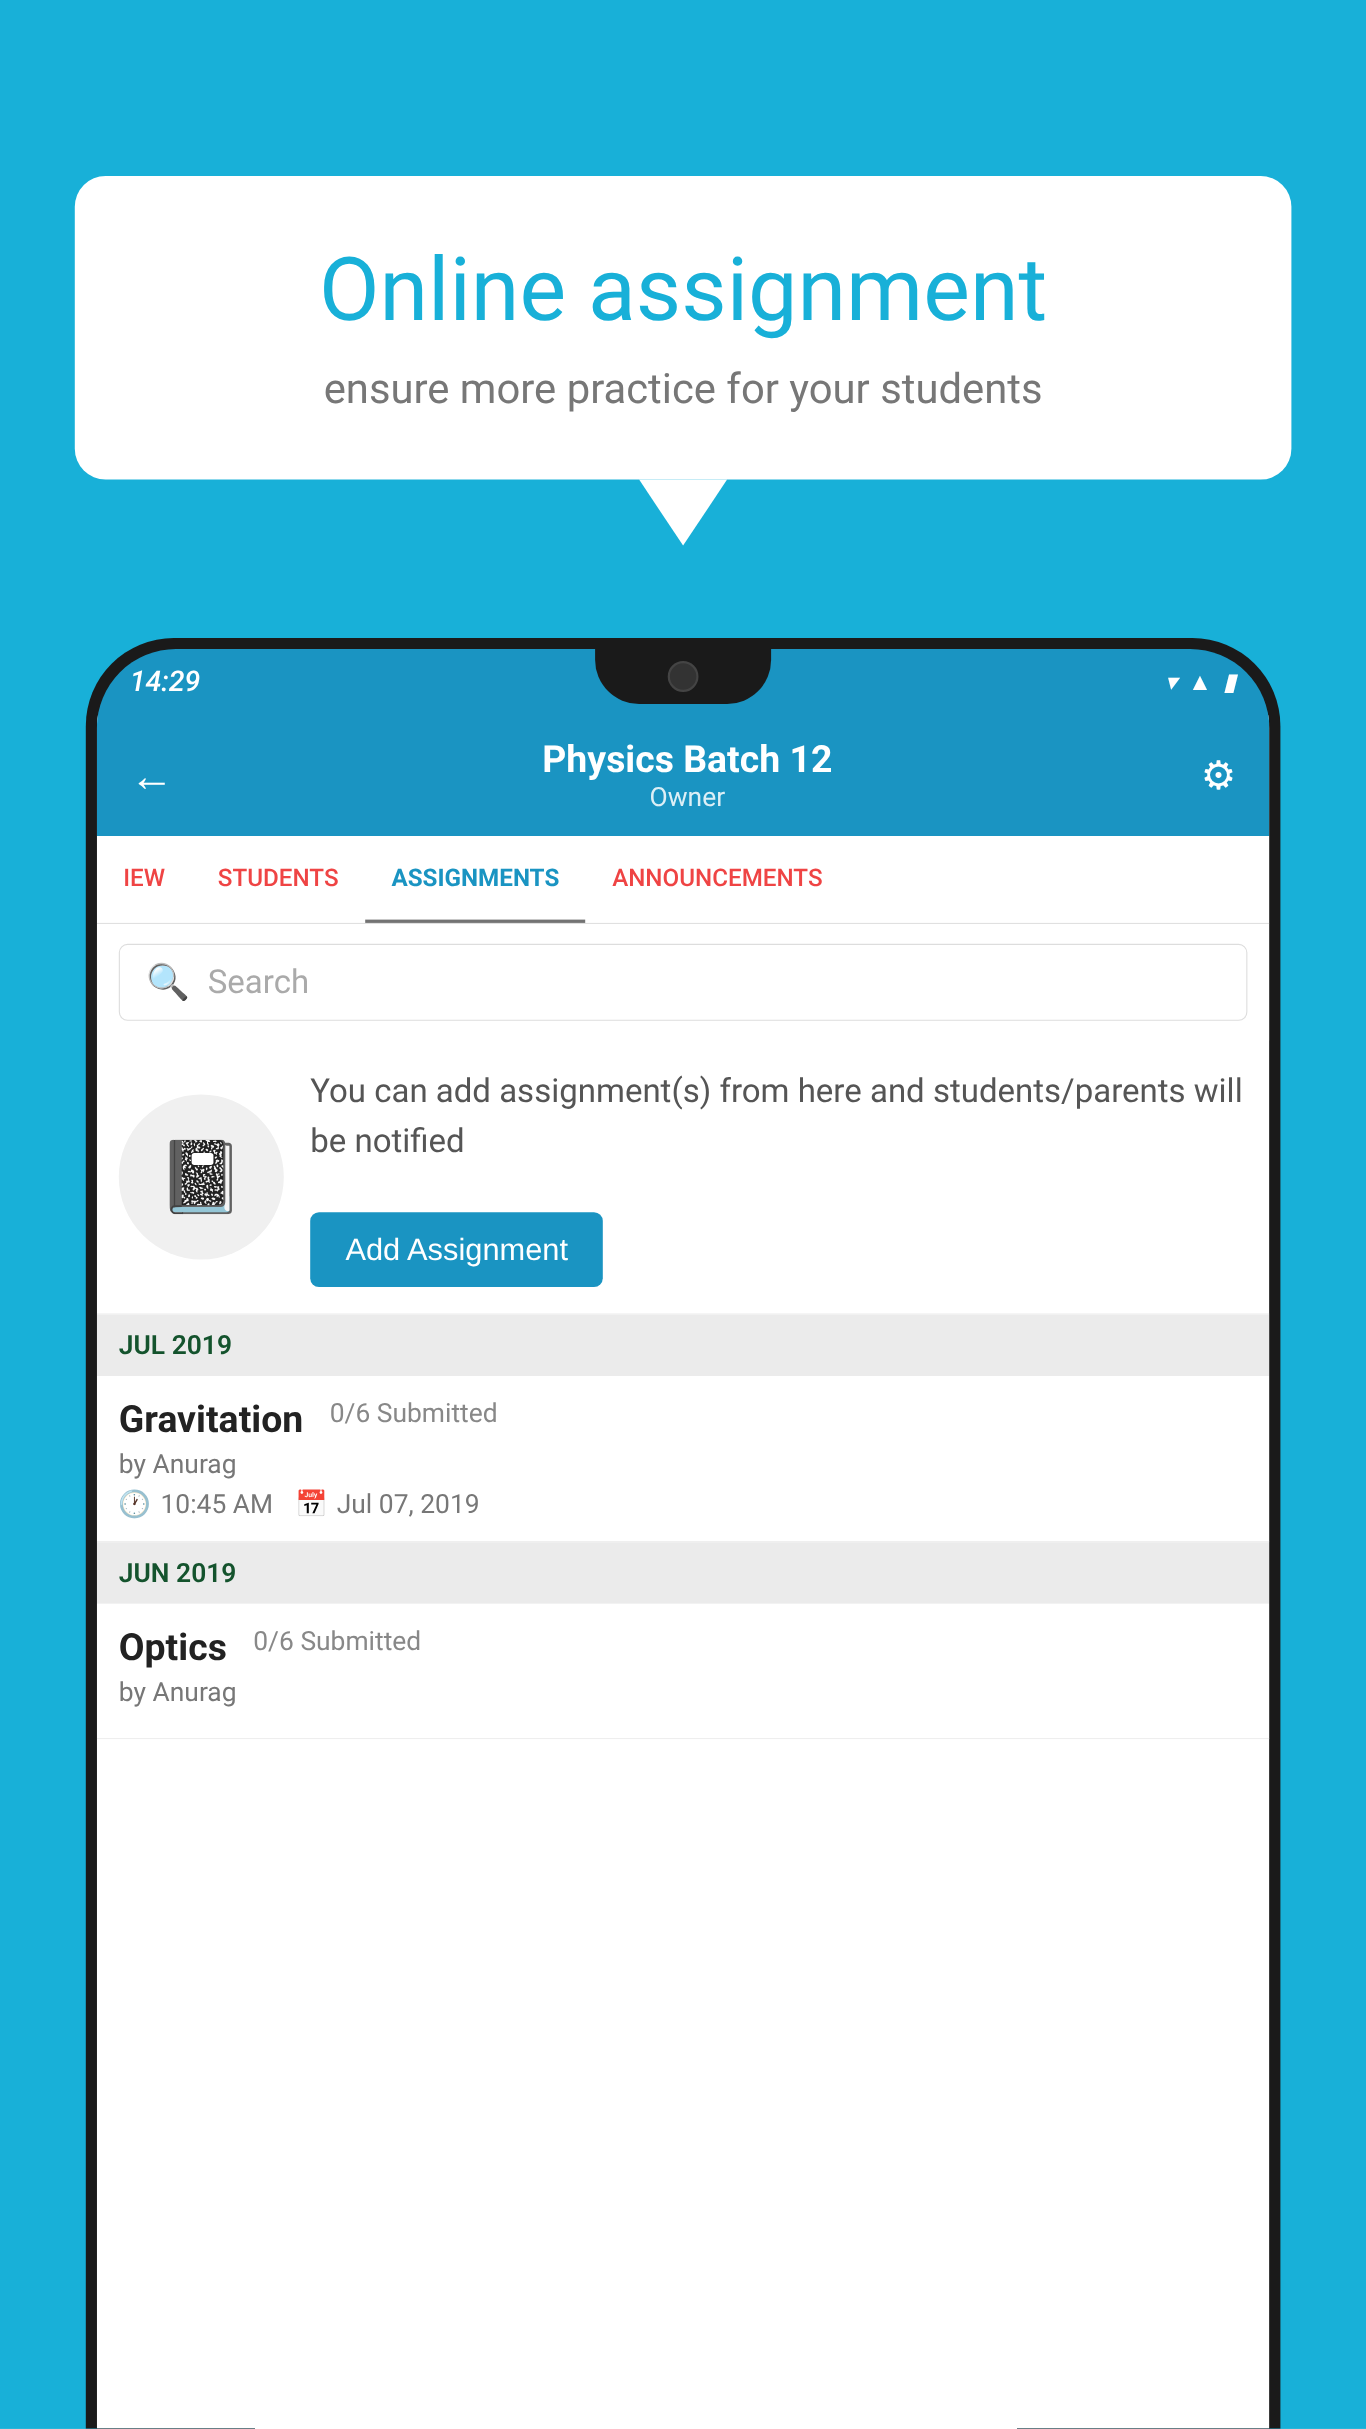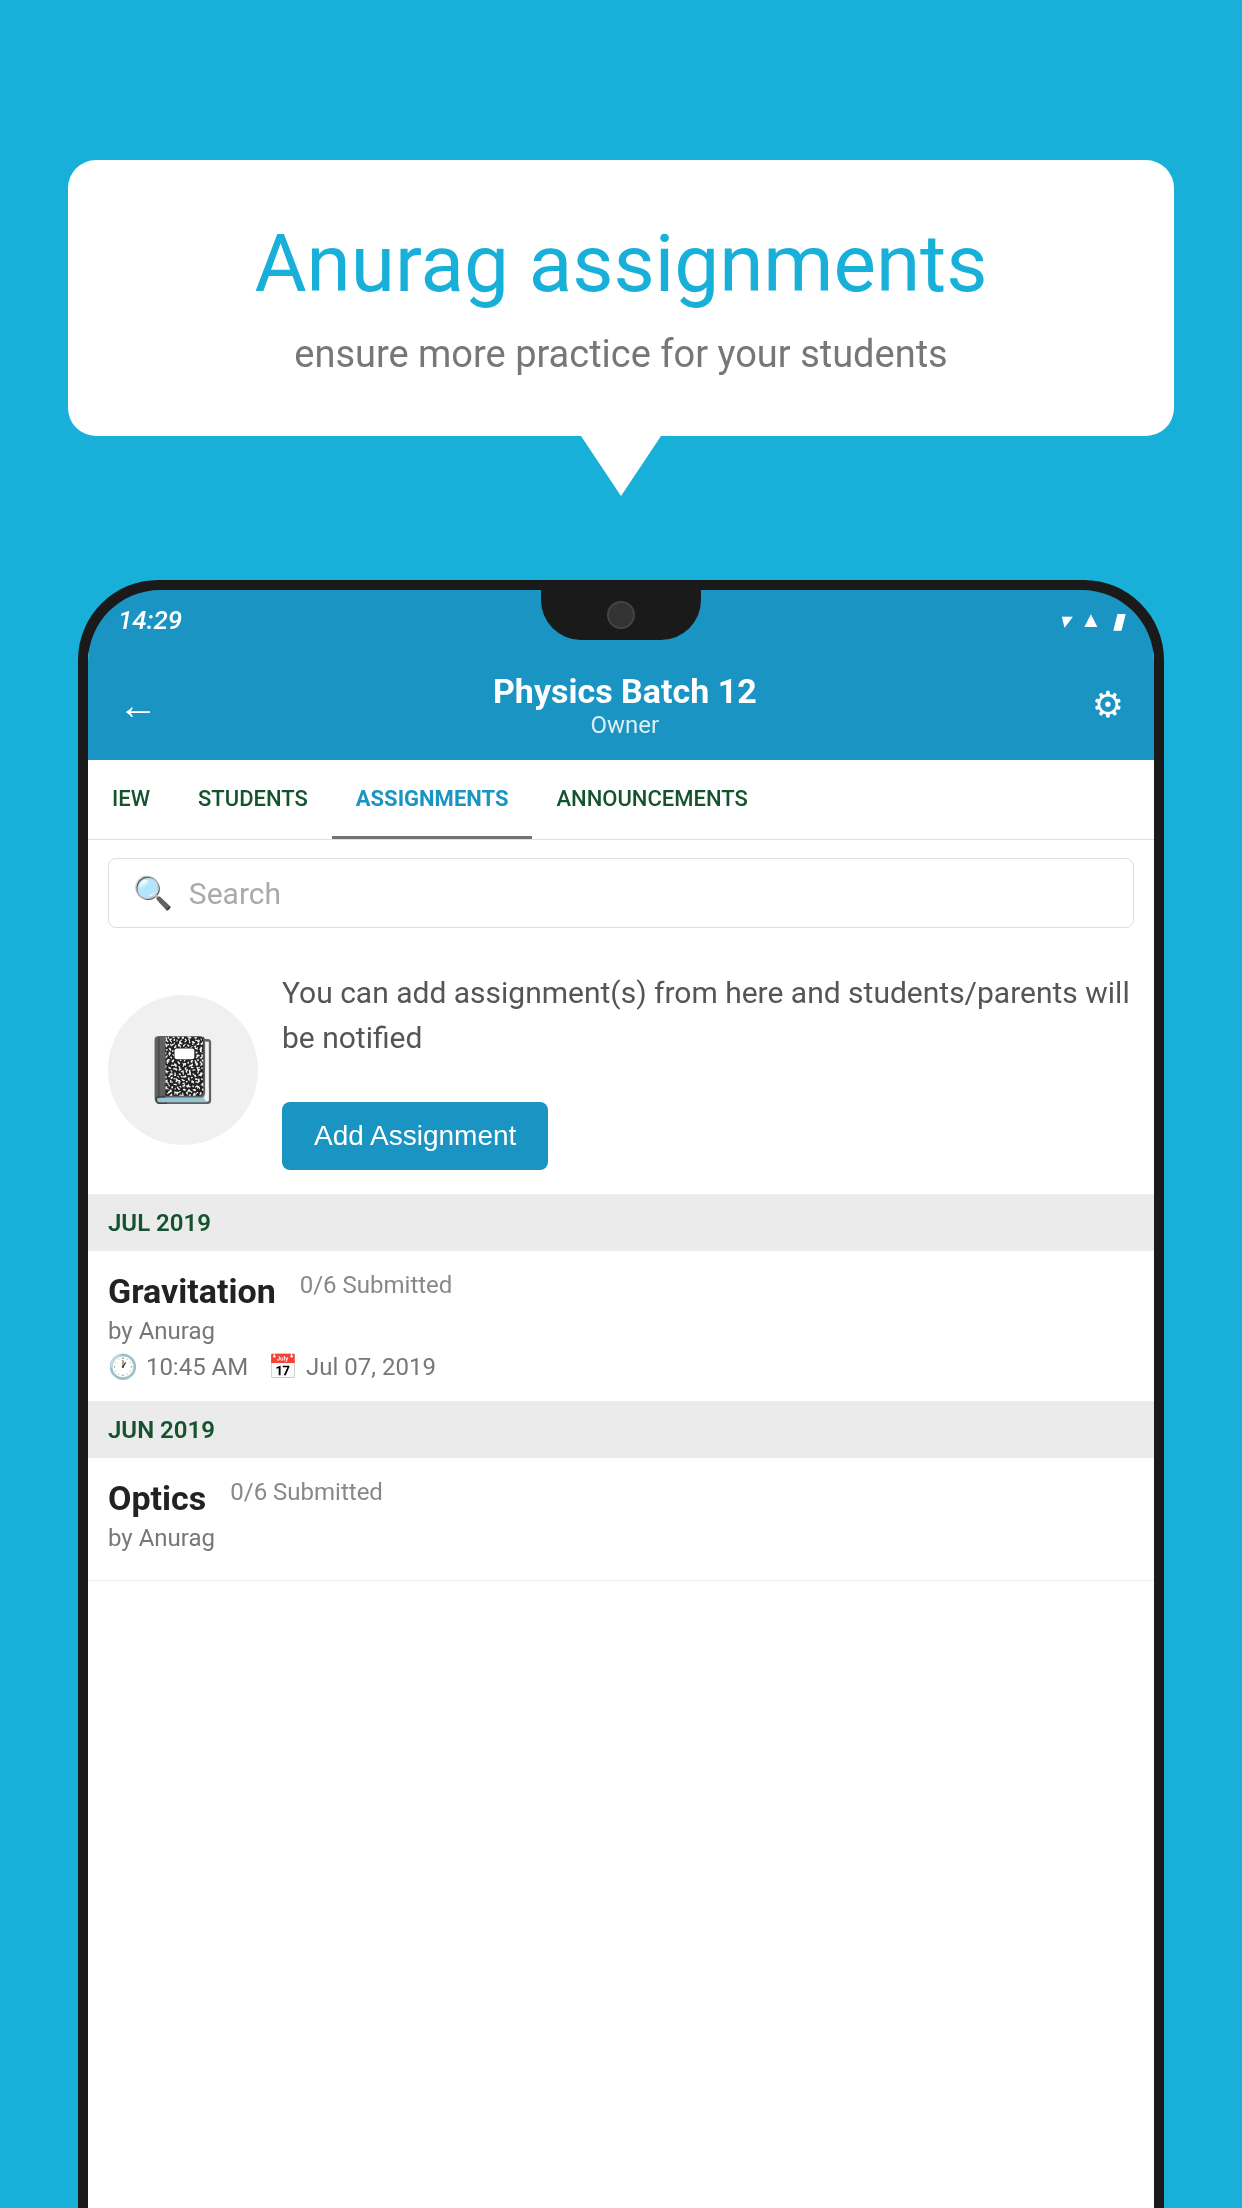--- a/index.html
+++ b/index.html
@@ -176,21 +176,21 @@
       align-items: stretch;
       border-bottom: 1px solid #e0e0e0;
       overflow: hidden;
     }
     .tab-item {
       display: flex;
       align-items: center;
       justify-content: center;
       padding: 0 24px;
       font-size: 22px;
-      color: #14532d;
+      color: #ef4444;
       font-weight: 500;
       cursor: pointer;
       white-space: nowrap;
       border-bottom: 3px solid transparent;
     }
     .tab-item.active {
       color: #1a94c2;
       border-bottom: 3px solid #737373;
       font-weight: 700;
     }
@@ -314,21 +314,21 @@
       color: #888;
     }
   </style>
 </head>
 <body>
 
 <div style="position:absolute;top:0;left:0;width:1242px;height:2208px;background:#18b0d8;"></div>
 
 <div class="speech-bubble-container">
   <div class="speech-bubble">
-    <div class="speech-bubble-title">Anurag assignments</div>
+    <div class="speech-bubble-title">Online assignment</div>
     <div class="speech-bubble-subtitle">ensure more practice for your students</div>
   </div>
   <div class="speech-bubble-arrow"></div>
 </div>
 
 <div class="phone-frame">
   <div class="phone-inner">
 
     <div class="notch">
       <div class="camera"></div>

